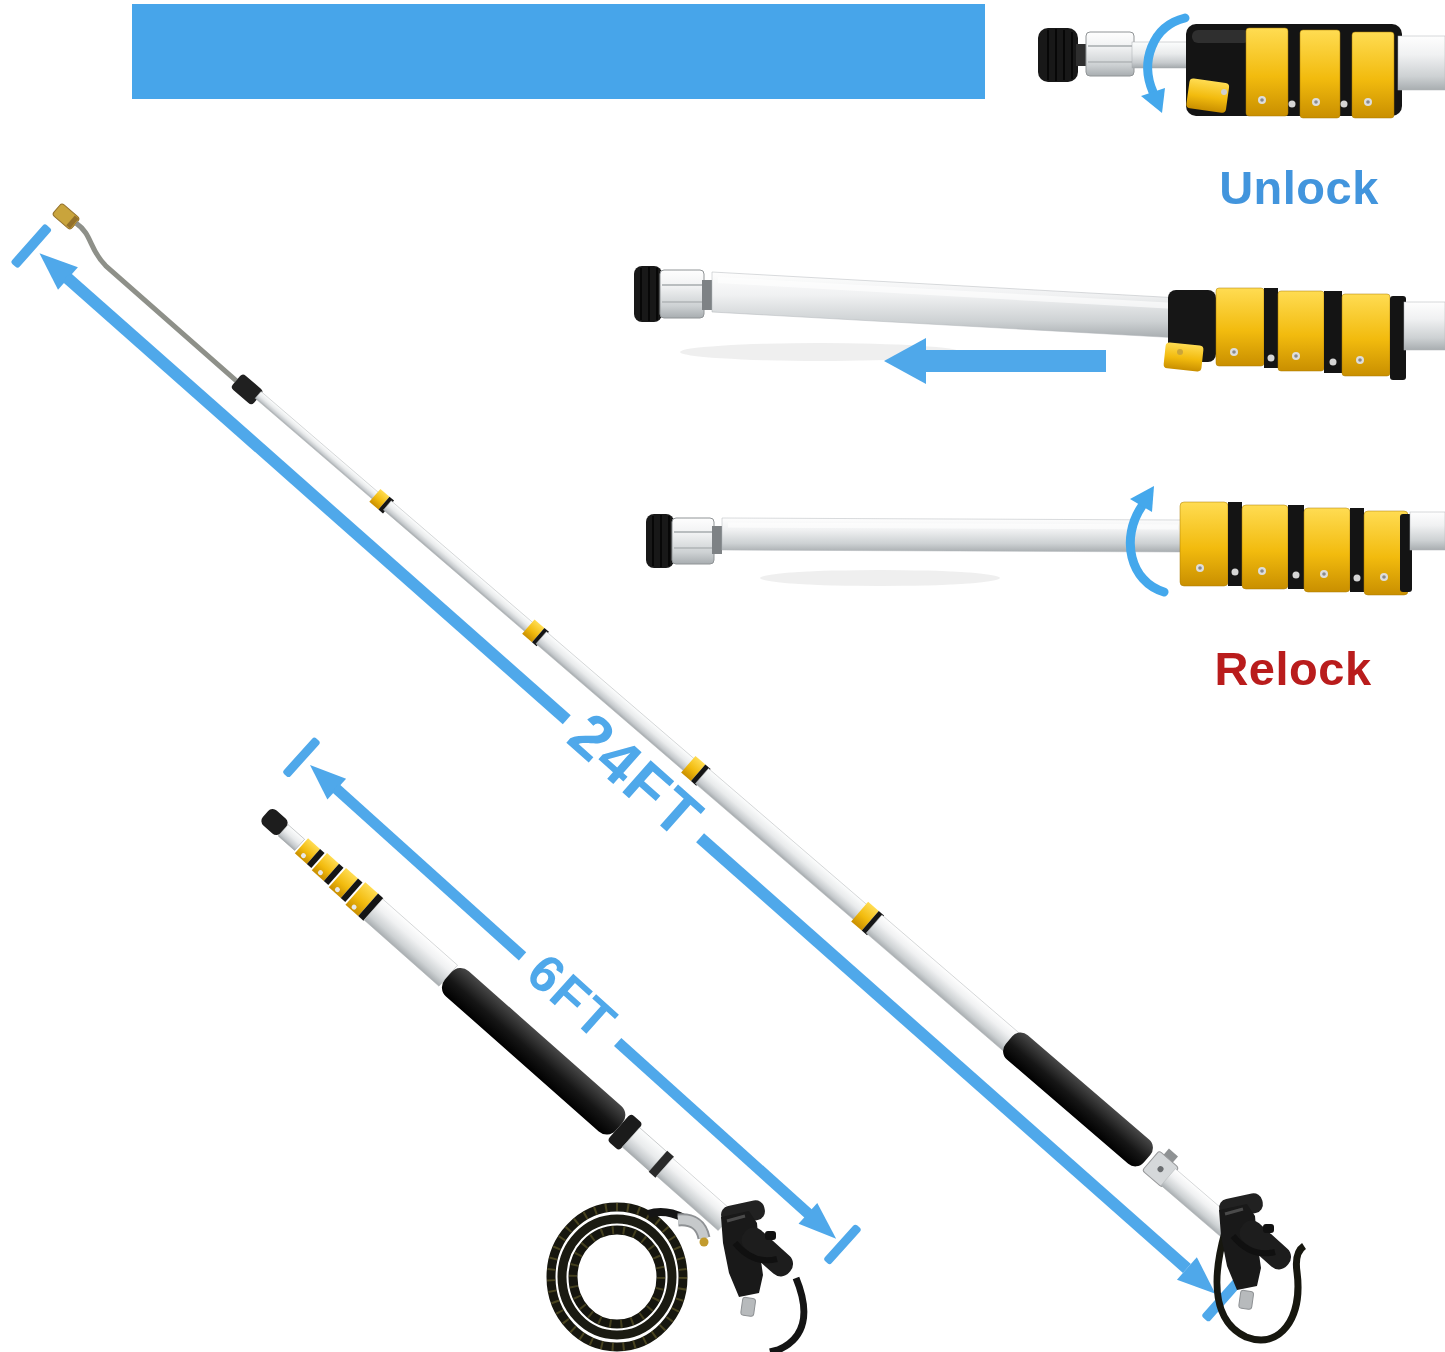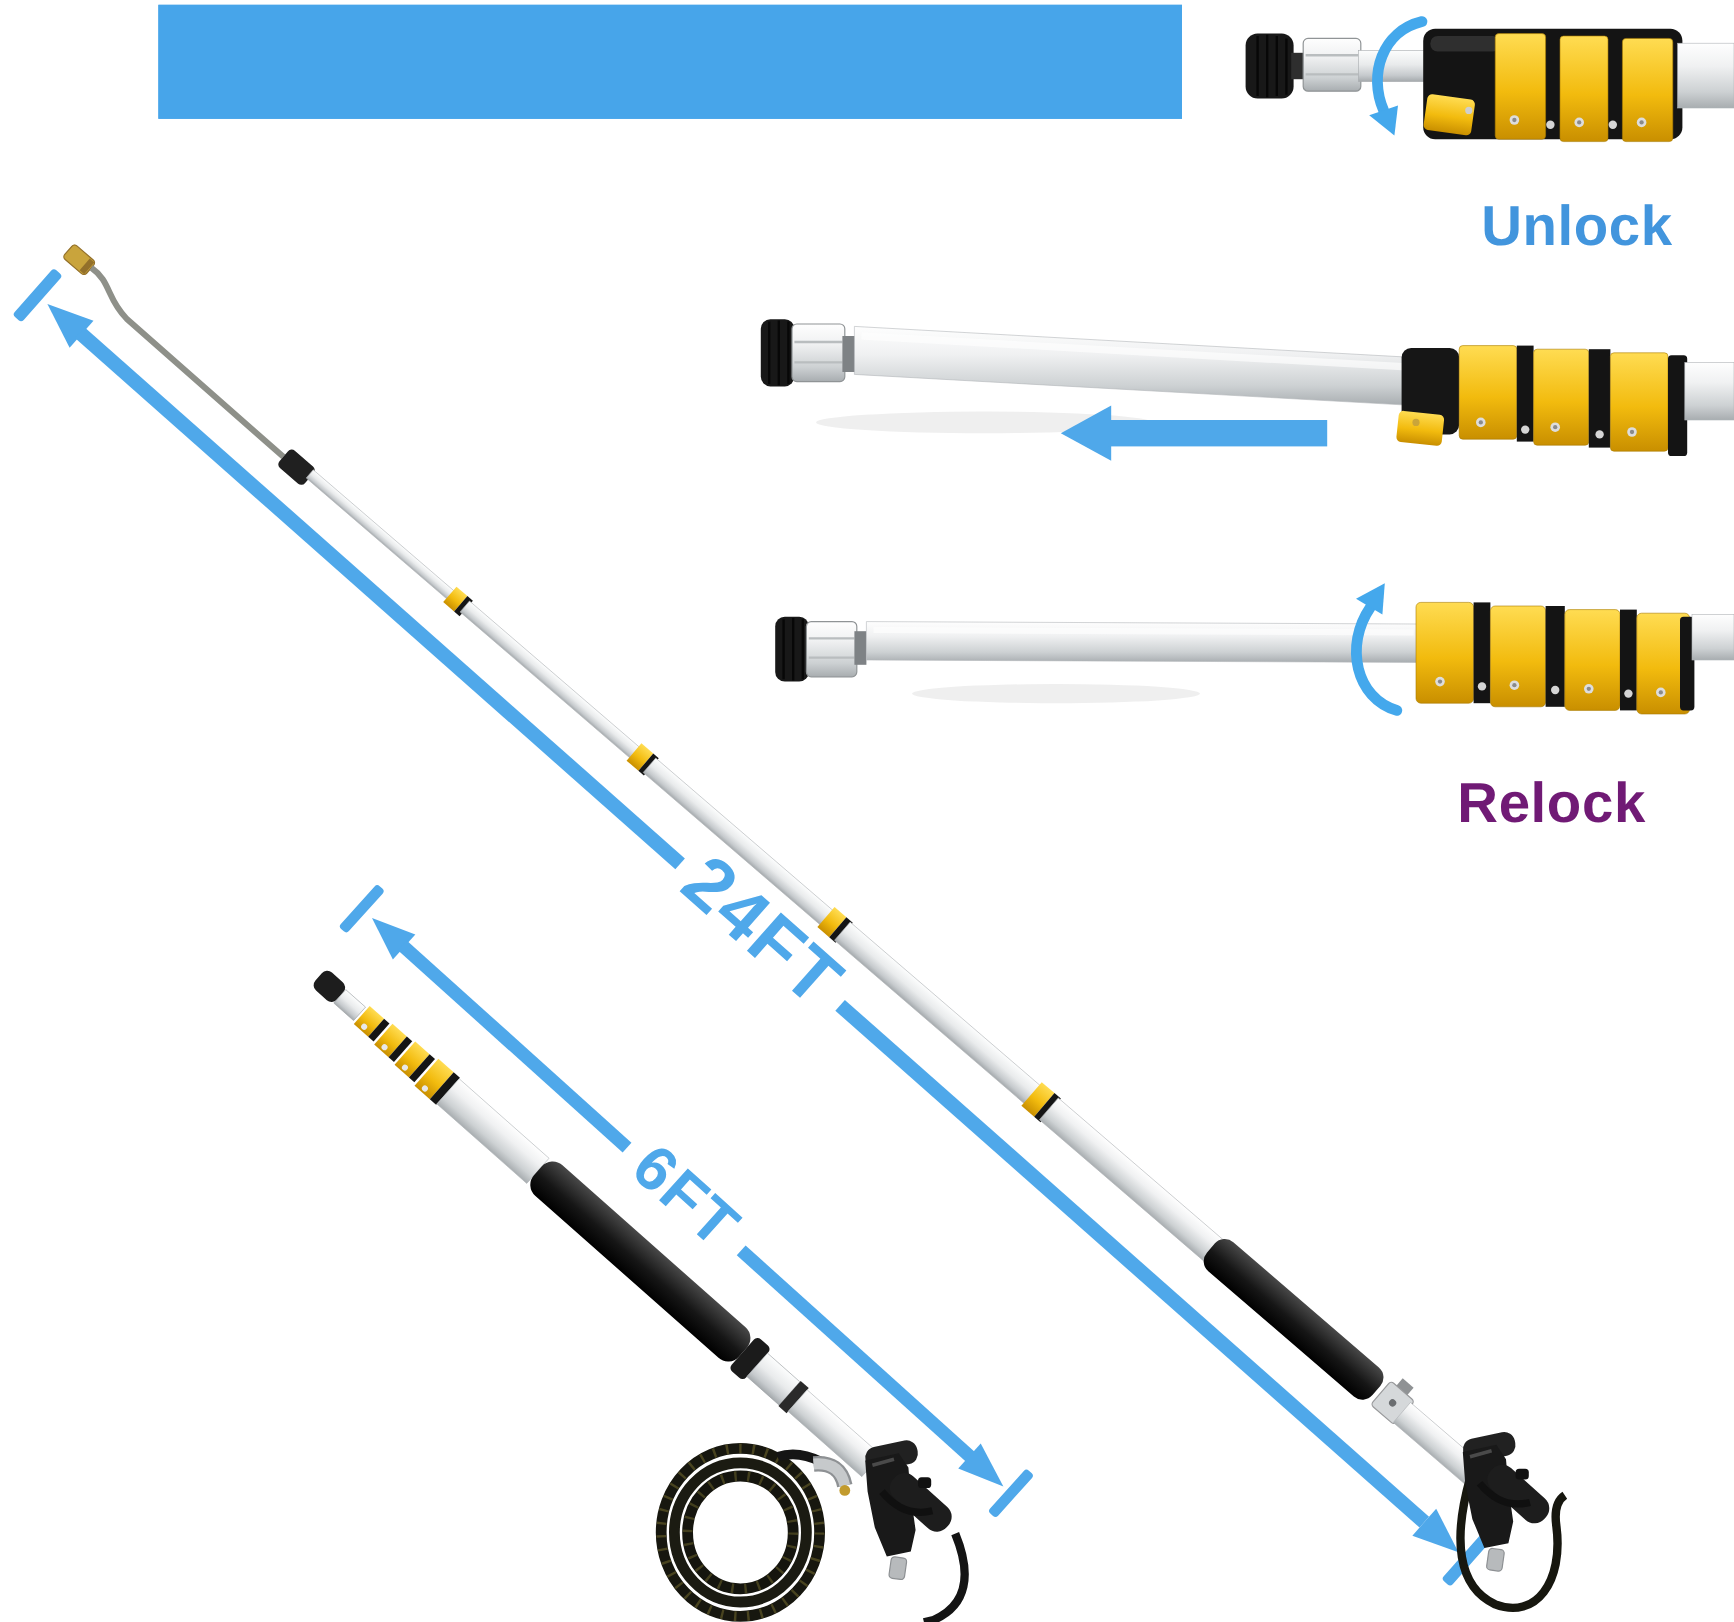--- a/index.html
+++ b/index.html
@@ -27,22 +27,22 @@
 </style>
 </head>
 <body>
 
 <div class="canvas">
 
   <div class="banner" id="banner" style="background: rgb(71, 165, 234);">
     <span class="banner-title" style="color: rgb(255, 255, 255);">5-Section Telescoping  Wand</span>
   </div>
 
-  <div class="step-label" id="lbl-unlock" style="color: rgb(66, 149, 221); text-align: right;">Unlock</div>
-  <div class="step-label" id="lbl-relock" style="color: #701a75;">Relock</div>
+  <div class="step-label" id="lbl-unlock" style="color: rgb(66, 149, 221);">Unlock</div>
+  <div class="step-label" id="lbl-relock" style="color: #b91c1c;">Relock</div>
 
   <svg width="1445" height="1352" viewBox="0 0 1445 1352">
     <defs>
       <linearGradient id="silv" x1="0" y1="0" x2="0" y2="1">
         <stop offset="0" stop-color="#FCFDFD"></stop>
           <stop offset="0.45" stop-color="#E9EBEC"></stop>
         <stop offset="0.8" stop-color="#C6CACD"></stop>
           <stop offset="1" stop-color="#A4A9AC"></stop>
       </linearGradient>
       <linearGradient id="silvB" x1="0" y1="0" x2="0" y2="1">

